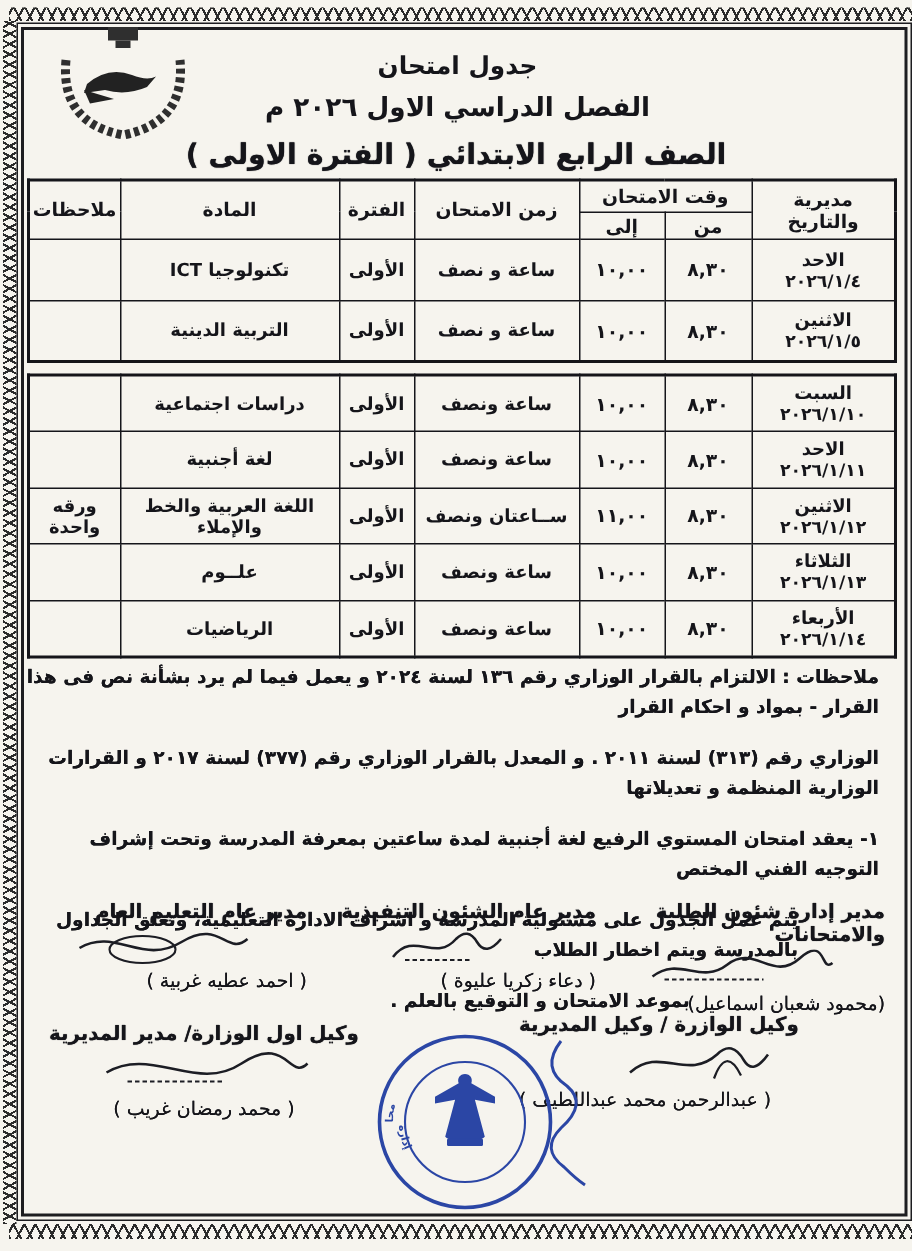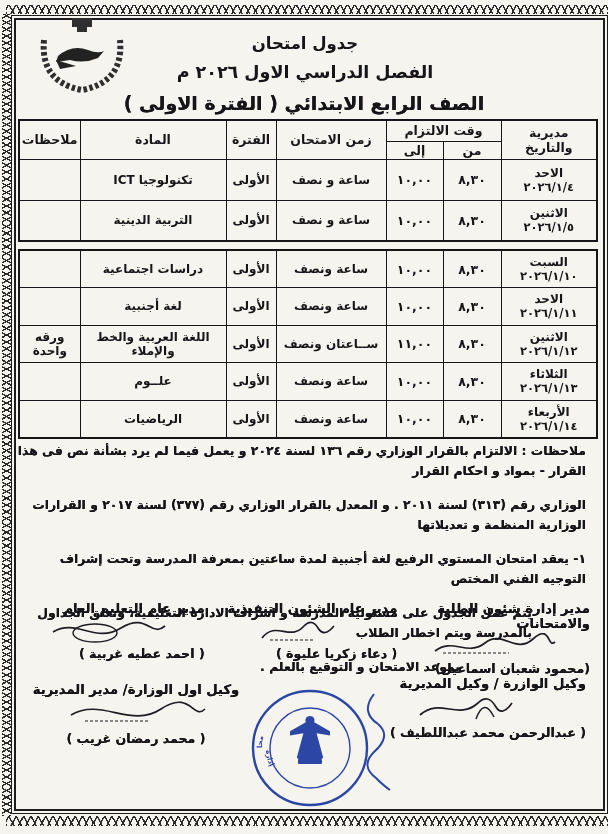--- a/index.html
+++ b/index.html
@@ -47,23 +47,23 @@
   .num{font-size:12.5px;letter-spacing:.5px;}
   
   .notes{position:absolute;top:441px;right:22px;left:14px;font-size:12.4px;font-weight:bold;line-height:20px;}
   .notes p{margin:0 0 14px 0;text-shadow:0 0 .4px #15151a;}
   .notes .n4{padding-right:54px;margin-top:6px;}
   .notes .n5{text-align:center;padding-left:120px;}
   
   .sig-row1{position:absolute;top:601px;right:18px;left:12px;display:flex;justify-content:space-between;}
   .sig-col{width:196px;text-align:right;}
   .sig-title{font-size:13.2px;font-weight:bold;text-shadow:0 0 .5px #15151a;}
-  .sig-name{font-size:12.6px;font-weight:bold;margin-top:2px;text-shadow:0 0 .4px #15151a;}
+  .sig-name{font-size:12.6px;font-weight:normal;margin-top:2px;text-shadow:0 0 .4px #15151a;}
   .scribble{display:block;margin:2px auto 0;}
-  .sig4{position:absolute;top:676px;right:22px;width:240px;text-align:right;}
+  .sig4{position:absolute;top:676px;right:22px;width:240px;text-align:left;}
   .sig5{position:absolute;top:682px;left:6px;width:260px;text-align:center;}
   .stamp{position:absolute;top:686px;left:248px;width:124px;height:124px;}
   .stamp-scribble{position:absolute;top:688px;left:352px;width:44px;height:110px;}
 </style>
 </head>
 <body>
 
 <div class="page">
   <div class="edge edge-top"></div>
   <div class="edge edge-left"></div>
@@ -92,21 +92,21 @@
         <col style="width:58px">
         <col style="width:57px">
       <col style="width:110px">
         <col style="width:50px">
         <col style="width:146px">
         <col style="width:61px">
     </colgroup>
     <thead>
       <tr>
         <th rowspan="2">مديرية والتاريخ</th>
-        <th colspan="2">وقت الالتزام</th>
+        <th colspan="2">وقت الامتحان</th>
         <th rowspan="2">زمن الامتحان</th>
         <th rowspan="2">الفترة</th>
         <th rowspan="2">المادة</th>
         <th rowspan="2">ملاحظات</th>
       </tr>
       <tr>
         <th>من</th>
         <th>إلى</th>
       </tr>
     </thead>

